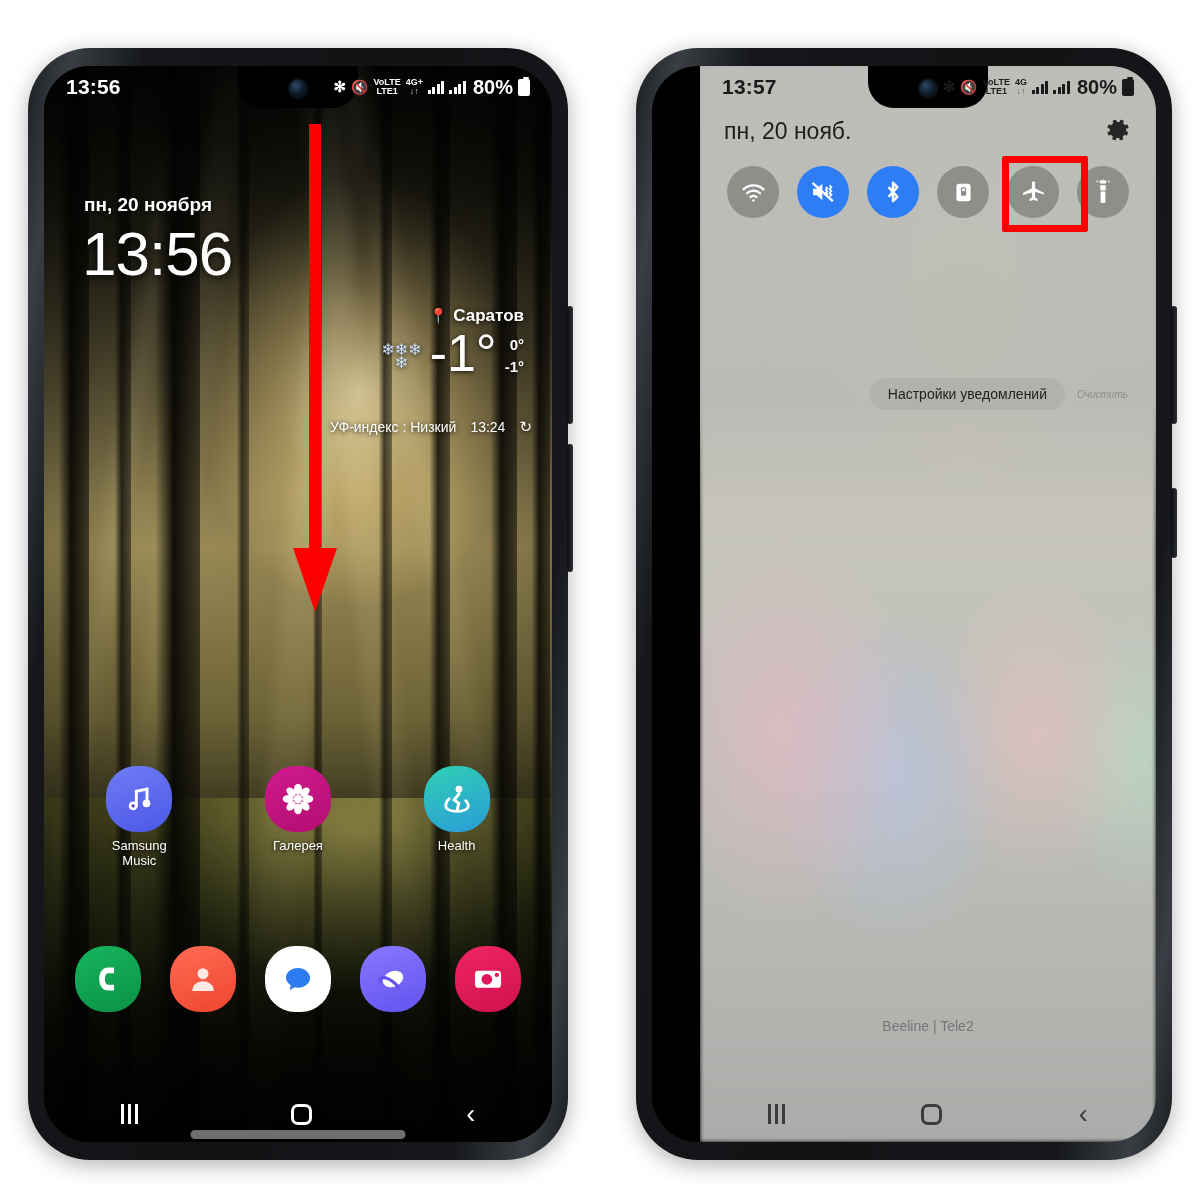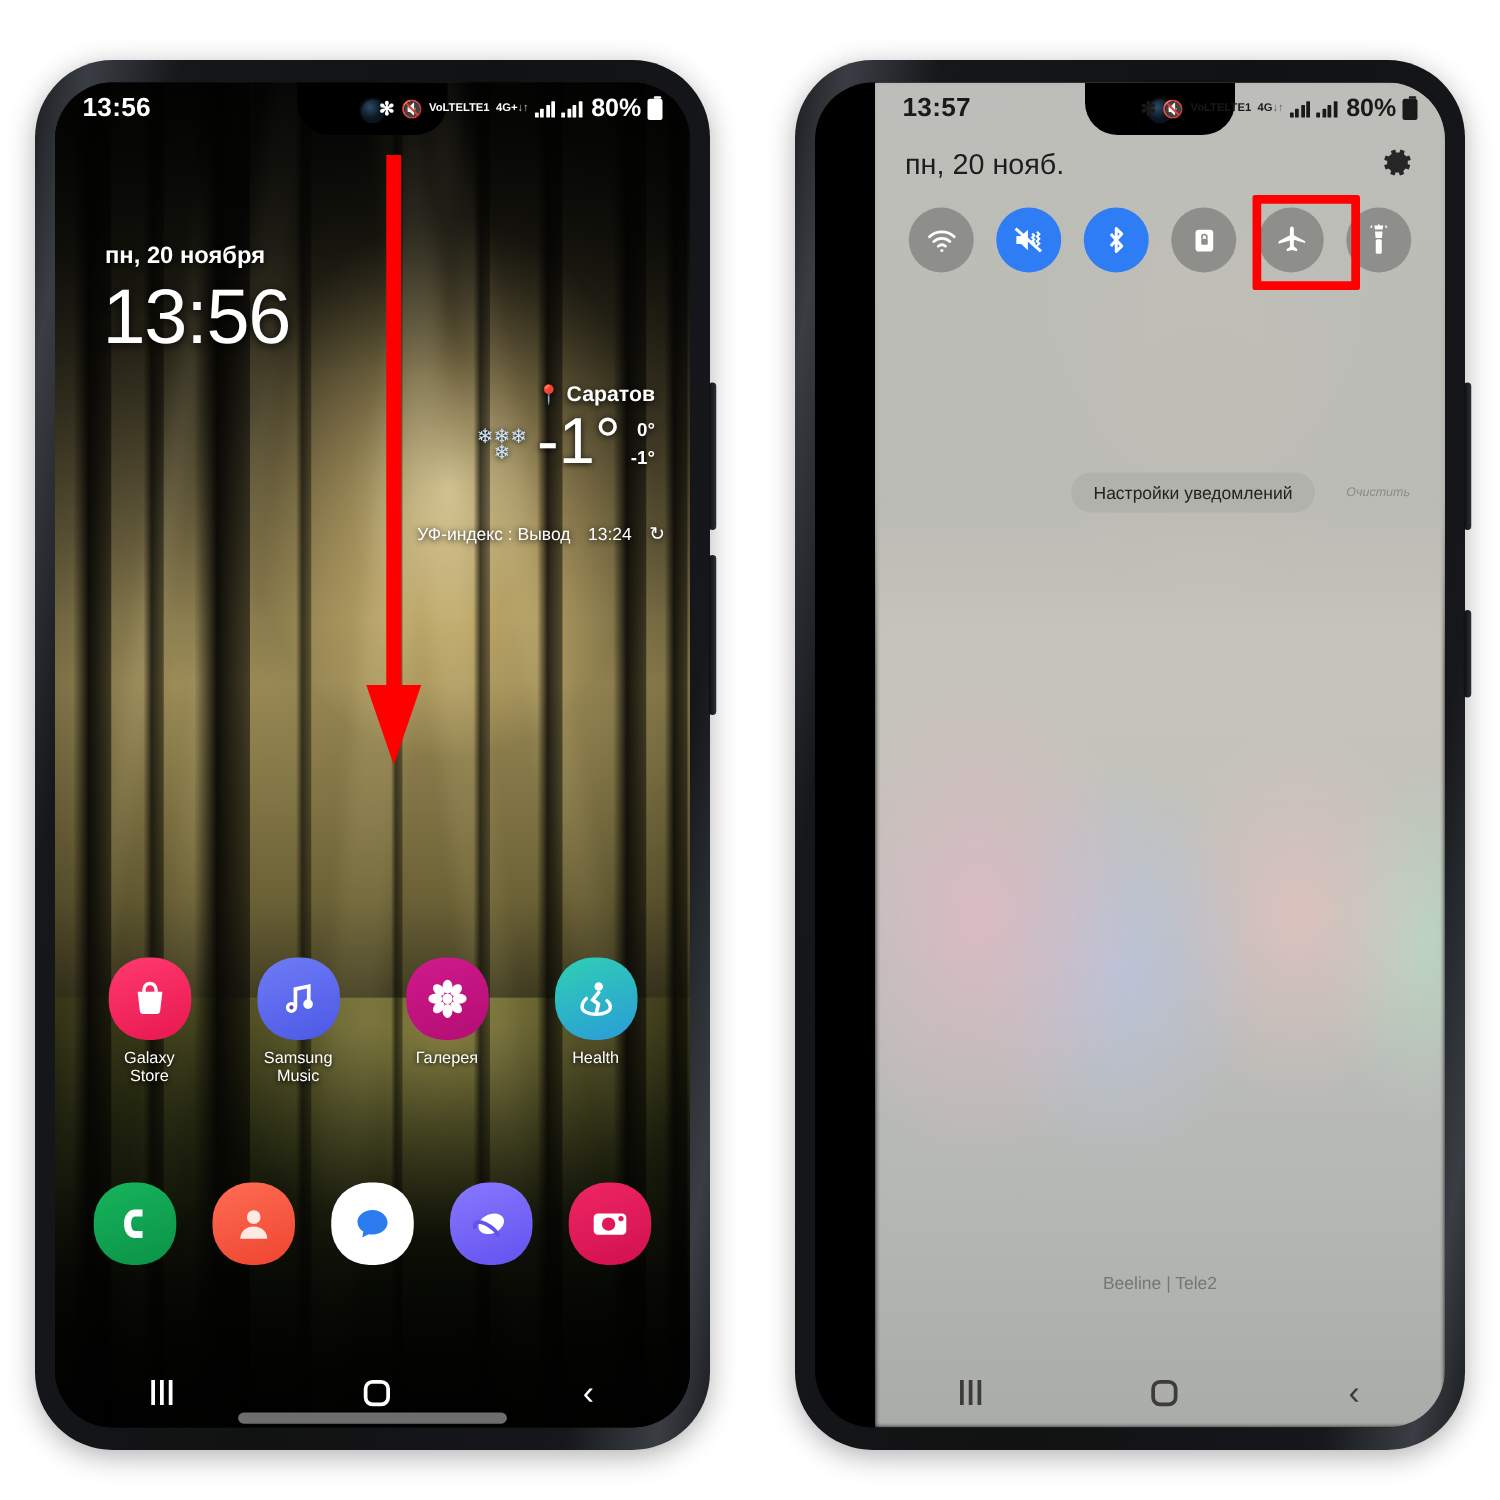--- a/index.html
+++ b/index.html
@@ -87,21 +87,21 @@
     background: linear-gradient(0deg, rgba(0,0,0,.82), rgba(0,0,0,.22) 60%, transparent); }
 
   
   .statusbar {
     position: absolute; top: 0; left: 0; right: 0; height: 42px;
     display: flex; align-items: center; justify-content: space-between;
     padding: 0 22px; z-index: 45;
   }
   .sb-time { font-size: 21px; font-weight: 700; letter-spacing: .2px; }
   .sb-right { display: flex; align-items: center; gap: 5px; }
-  .sb-stack { display: flex; flex-direction: row; align-items: center; font-size: 9px; font-weight: 700; line-height: 1.05; }
+  .sb-stack { display: flex; flex-direction: column; align-items: center; font-size: 9px; font-weight: 700; line-height: 1.05; }
   .sb-batt { font-size: 20px; font-weight: 700; margin-left: 2px; text-align: right; }
   .light { color: #fff; }
   .dark  { color: #1a1a1a; }
   .bars { display:inline-flex; align-items:flex-end; gap:1.5px; height:14px; }
   .bars i { width:3px; border-radius:.5px; background: currentColor; display:block; }
   .bars i:nth-child(1){height:4px}.bars i:nth-child(2){height:7px}
   .bars i:nth-child(3){height:10px}.bars i:nth-child(4){height:13px}
   .battico { width:12px; height:17px; border:2px solid currentColor; border-radius:2px; position:relative; display:inline-block; }
   .battico:after{content:"";position:absolute;top:-4px;left:3px;width:6px;height:2px;background:currentColor;border-radius:1px;}
   .battico.full{ background: currentColor; }
@@ -201,21 +201,21 @@
            display: flex; align-items: center; padding: 0 16px; gap: 14px;
            box-shadow: 0 1px 3px rgba(0,0,0,.10); }
   .notif-ic { width: 34px; height: 34px; border-radius: 50%; background: #4a77ad;
               display: flex; align-items: center; justify-content: center; flex: 0 0 auto; }
   .notif-title { flex: 1; font-size: 15.5px; color: #1b1b1b; overflow: hidden;
                  white-space: nowrap; text-overflow: ellipsis; }
   .notif-time { font-size: 12px; color: #4a4a4a; }
   .notif-chev { color: #9aa0a6; font-size: 16px; }
 
   .notif-actions { position: absolute; left: 22px; right: 22px; top: 312px;
-                   display: flex; align-items: center; justify-content: flex-end; gap: 25px; }
+                   display: flex; align-items: center; justify-content: flex-end; gap: 12px; }
   .na-settings { background: rgba(170,170,166,.55); border-radius: 18px;
                  padding: 8px 18px; font-size: 14px; color: #222; }
   .na-clear { font-size: 10px; color: rgba(60,60,60,.38); padding-right: 6px; font-style: italic; }
 
   .carrier { position: absolute; left: 0; right: 0; bottom: 108px; text-align: center;
              font-size: 14px; color: rgba(70,70,70,.55); }
 
   
   .hl-box { position: absolute; border: 7px solid #ff0000; border-radius: 2px; z-index: 55; }
 </style>
@@ -298,37 +298,27 @@
               <span>❄</span>
           </div>
           <div class="w-temp">-1°</div>
           <div class="w-hilo">
             <div>0°</div>
             <div>-1°</div>
           </div>
         </div>
       </div>
       <div class="w-uv">
-        <span>УФ-индекс : Вывод</span>
+        <span>УФ-индекс : Низкий</span>
         <span>13:24</span>
         <span style="font-size:15px;">↻</span>
       </div>
 
       <div class="apps">
 
-        <div class="app">
-          <div class="icon squircle" style="background:linear-gradient(160deg,#ff3a6e,#e8174f);">
-            <svg width="34" height="34" viewBox="0 0 24 24" fill="#fff">
-              <path d="M5 8h14l-1.3 11.2a1.6 1.6 0 0 1-1.6 1.4H7.9a1.6 1.6 0 0 1-1.6-1.4L5 8z"></path>
-              <path d="M8.6 8.6V6.8a3.4 3.4 0 0 1 6.8 0v1.8" fill="none" stroke="#fff" stroke-width="1.9"></path>
-            </svg>
-          </div>
-          <div class="app-label" style="white-space:pre-line;">Galaxy
-Store</div>
-        </div>
 
         <div class="app">
           <div class="icon squircle" style="background:linear-gradient(160deg,#6f7cf5,#4b58e6);">
             <svg width="32" height="32" viewBox="0 0 24 24" fill="none">
               <path d="M10 17V6.2l8-1.7V15" stroke="#fff" stroke-width="2.2" stroke-linecap="round"></path>
               <circle cx="7.6" cy="17.2" r="3.3" fill="#fff"></circle>
               <circle cx="7.6" cy="17.2" r="1.25" fill="#5b3bd6"></circle>
               <circle cx="17.6" cy="15.2" r="2.9" fill="#fff"></circle>
             </svg>
           </div>

